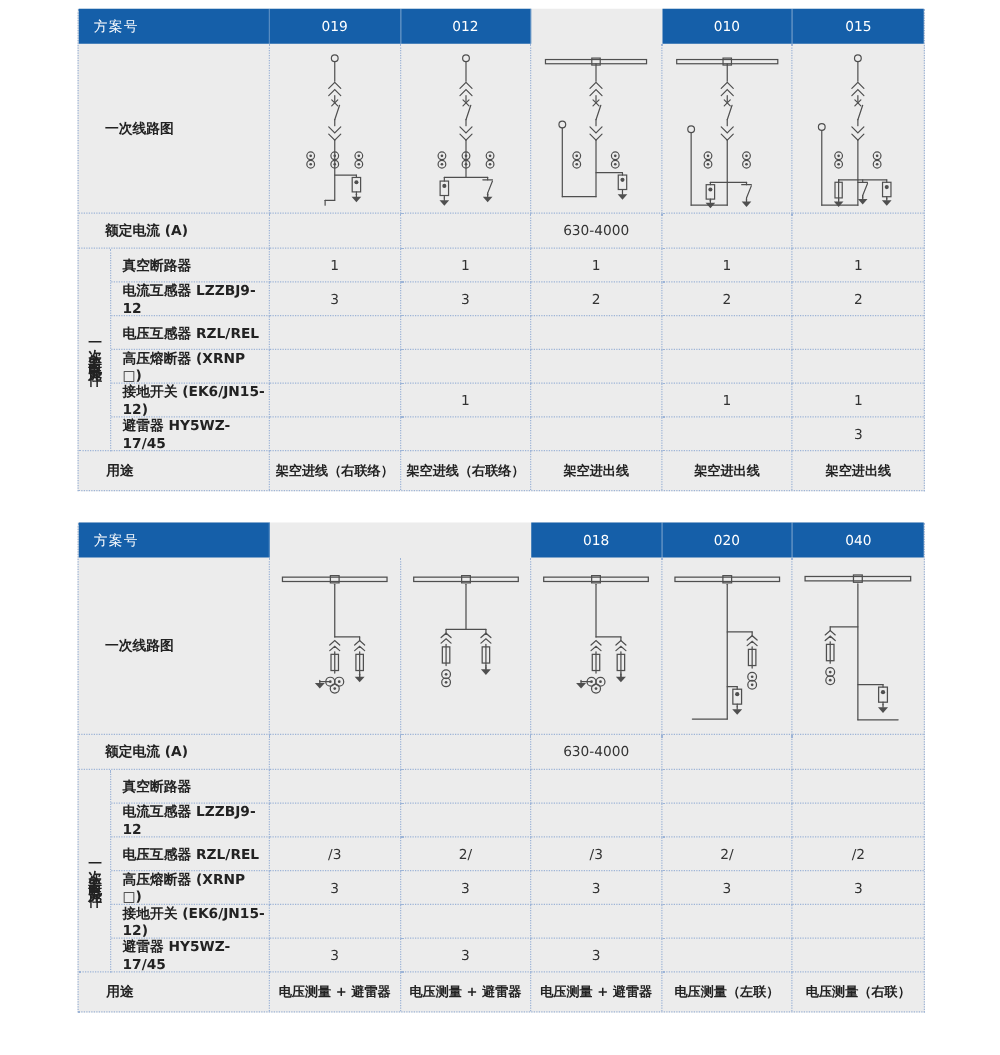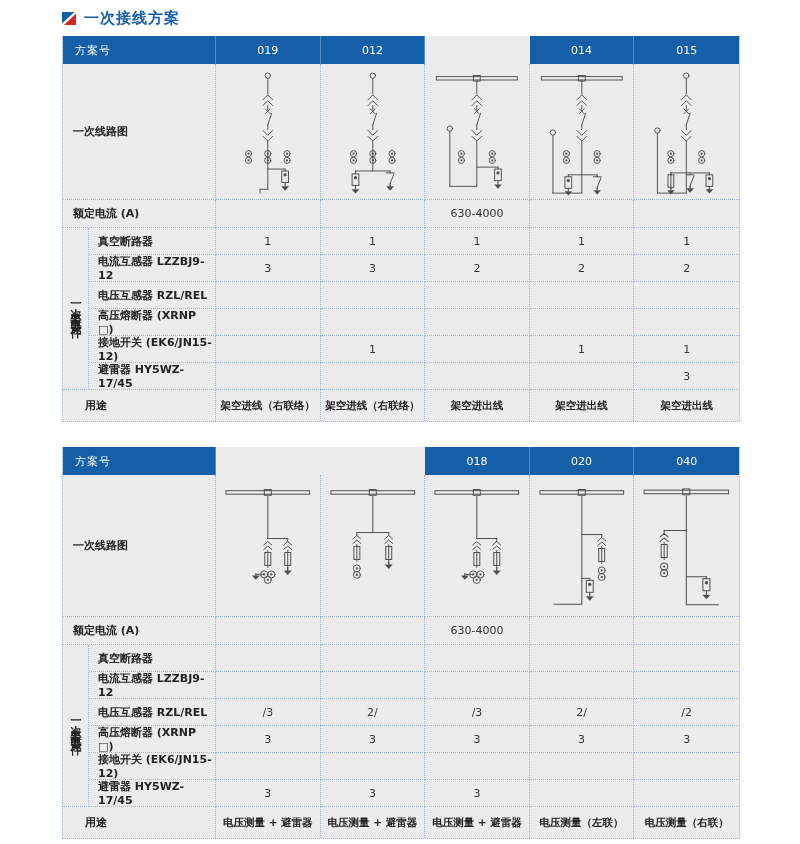--- a/index.html
+++ b/index.html
@@ -23,52 +23,43 @@
     border-right:1px solid rgba(255,255,255,.28);
   }
   .th.last{border-right:none;}
   .th.corner{justify-content:flex-start;padding-left:12px;letter-spacing:1px;}
   .cell{
     border-right:1px dotted #9db4d6;border-bottom:1px dotted #9db4d6;
     display:flex;align-items:center;font-size:11px;min-width:0;
   }
   .cell.last{border-right:none;}
   .cell.bot{border-bottom:none;}
-  .lbl{padding-left:10px;font-weight:600;color:#222;}
+  .lbl{padding-left:21px;font-weight:600;color:#222;}
   .lbl-sub{padding-left:9px;font-weight:600;color:#222;}
   .usage-lbl{padding-left:22px;font-weight:600;color:#222;}
   .val{justify-content:center;color:#333;}
   .usage-val{justify-content:center;font-weight:600;color:#222;font-size:10.5px;white-space:nowrap;}
   .diag{padding:3px 0;justify-content:center;}
   .diag svg{display:block;height:100%;width:100%;}
   .grp{display:flex;align-items:center;justify-content:center;}
   .grp span{
     writing-mode:vertical-lr;text-orientation:upright;
     font-weight:600;font-size:11px;letter-spacing:3px;color:#222;line-height:1;
   }
 </style>
 </head>
 <body>
 
 <div class="page">
-  <div class="title-row">
-    <span style="display:inline-flex;">
-      <svg width="14" height="13" viewBox="0 0 14 13">
-        <polygon points="0,0 12.5,0 0,11.5" fill="#155fa9"></polygon>
-        <polygon points="14,1.5 14,13 2,13" fill="#cf2a1f"></polygon>
-      </svg>
-    </span>
-    <h1 class="title-text">一次接线方案</h1>
-  </div>
 
   <section class="scheme-table" id="table-0" style="grid-template-rows: 28px 136px 28px repeat(6, 27px) 31px;">
       <div class="th corner" style="grid-area: 1 / 1 / auto / 3;">方案号</div>
       <div class="th" style="grid-area: 1 / 3;">019</div>
       <div class="th" style="grid-area: 1 / 4;">012</div>
-      <div class="th" style="grid-area: 1 / 6;">014</div>
+      <div class="th" style="grid-area: 1 / 6;">010</div>
       <div class="th last" style="grid-area: 1 / 7;">015</div>
       <div class="cell lbl" style="grid-area: 2 / 1 / auto / 3;">一次线路图</div>
       <div class="cell diag" style="grid-area: 2 / 3;">
         <svg viewBox="0 0 104 134" preserveAspectRatio="xMidYMid meet">
           <g stroke="#4f4f4f" fill="none" stroke-width="1" stroke-linecap="round">
             <circle cx="52" cy="9" r="2.8"></circle>
             <line x1="52" y1="12" x2="52" y2="28"></line>
             <path d="M47 34 L52 29 L57 34"></path>
             <path d="M47 40 L52 35 L57 40"></path>
             <line x1="52" y1="40" x2="52" y2="45"></line>

